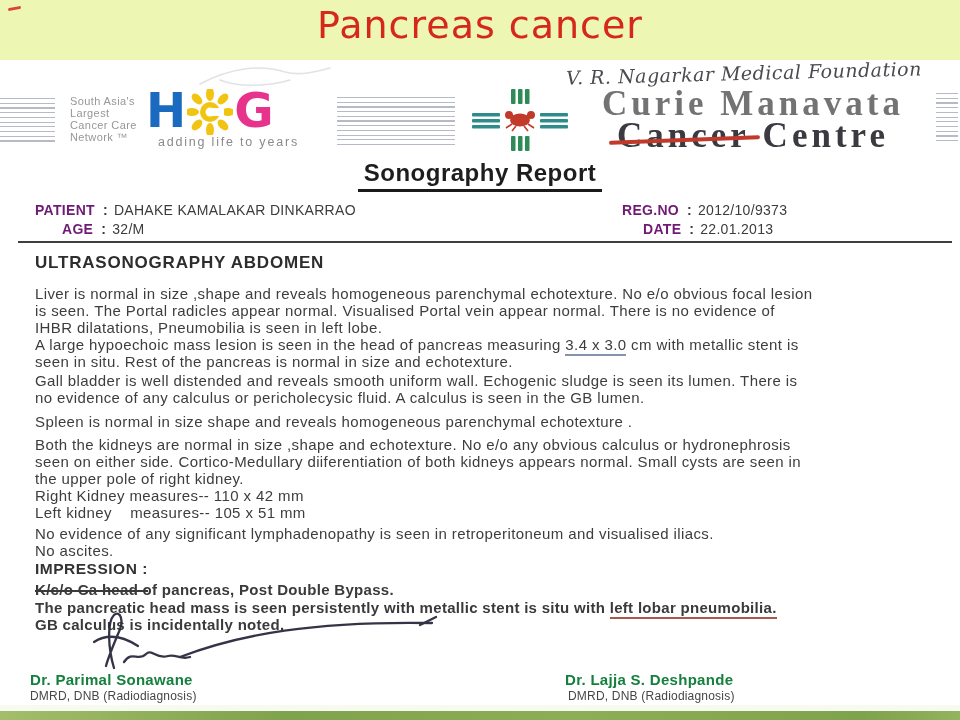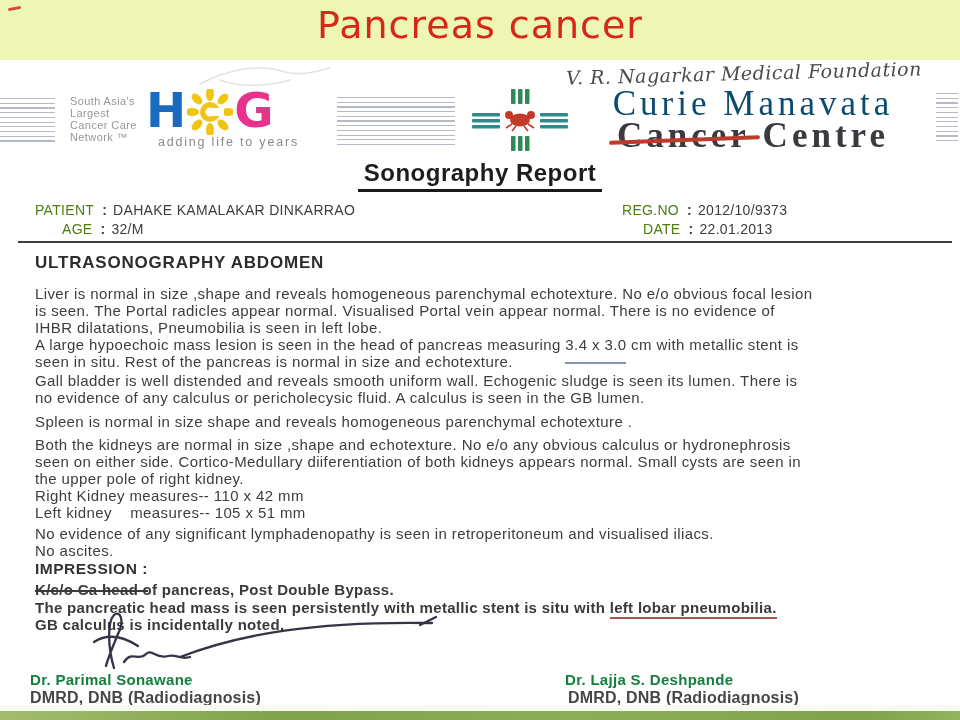--- a/index.html
+++ b/index.html
@@ -32,72 +32,72 @@
   .hcg-tag { position:absolute; left:158px; top:135px; font-size:12.5px; color:#8a8a8a; letter-spacing:1.8px; }
 
   
   .emblem { position:absolute; left:466px; top:86px; }
 
   
   .foundation { position:absolute; left:540px; top:62px; width:408px; text-align:center;
                 font-family:"DejaVu Serif", serif; font-style:italic; font-size:19px;
                 color:#4a4a50; transform:rotate(-1.5deg); letter-spacing:.5px; }
   .centre1 { position:absolute; left:558px; top:87px; width:390px; text-align:center;
-             font-family:"Liberation Serif", serif; font-weight:400; font-size:35px;
-             color:#0c4a6e; letter-spacing:4px; line-height:34px; }
+             font-family:"Liberation Serif", serif; font-weight:700; font-size:35px;
+             color:#737373; letter-spacing:4px; line-height:34px; }
   .centre2 { position:absolute; left:558px; top:119px; width:390px; text-align:center;
              font-family:"Liberation Serif", serif; font-weight:700; font-size:35px;
              color:#3a3a40; letter-spacing:4px; line-height:34px; }
   .struck { position:relative; display:inline-block; }
   .strike-line { position:absolute; left:-8px; right:-10px; top:55%; height:3.5px;
                  background:#c0392b; transform:rotate(-2.2deg); border-radius:2px; }
 
   
   .faint-scribble { position:absolute; left:190px; top:58px; }
 
   
   .report-title-wrap { position:absolute; top:159px; left:0; width:960px; text-align:center; }
   .report-title { display:inline-block; font-size:24px; font-weight:700; letter-spacing:.5px;
                   color:#1d1d1d; border-bottom:3px solid #1a1a1a; padding:0 6px 2px 6px; }
 
   
   .field { position:absolute; font-size:14px; color:#3c3c3c; letter-spacing:.3px; white-space:nowrap; }
-  .field b { font-weight:400; color:#4d7c0f; }
+  .field b { font-weight:700; color:#701a75; }
   .f-patient { left:35px;  top:202px; }
   .f-age     { left:62px;  top:221px; }
   .f-regno   { left:615px; top:202px;margin-left:7px; }
   .f-date    { left:643px; top:221px; }
   .sep { margin:0 6px 0 8px; font-weight:700; }
 
   .rule { position:absolute; top:241px; left:18px; width:934px; height:2px; background:#3f3f3f; }
 
   
   .section-head { position:absolute; left:35px; top:253px; font-size:17px; font-weight:700;
                   letter-spacing:.8px; color:#2d2d2d; }
   .block { position:absolute; left:35px; width:916px; white-space:pre-wrap;
            font-size:15px; letter-spacing:.4px; line-height:17px; color:#3d3d3d; }
   .b-liver   { top:285px; }
   .b-gall    { top:372px; }
   .b-spleen  { top:413px; }
   .b-kidneys { top:436px; }
   .b-lymph   { top:525px; }
-  .u-size { border-bottom:2px solid #8494ad; padding-bottom:9px; }
+  .u-size { border-bottom:2px solid #8494ad; padding-bottom:1px; }
 
   .impression-label { position:absolute; left:35px; top:560px; font-size:15.5px; font-weight:700;
                       color:#333; letter-spacing:.5px; border-bottom:2px solid #3a3a3a;
                       padding-bottom:12px; display:inline-block; }
   .impression-block { position:absolute; left:35px; top:581px; width:916px; white-space:pre-wrap;
                       font-size:15px; font-weight:700; line-height:17.5px; color:#3a3a3a;
                       letter-spacing:.3px; }
   .u-impression { border-bottom:2.5px solid #a8574a; padding-bottom:1px; }
 
   
   .signature { position:absolute; left:80px; top:608px; }
   .sig-name  { position:absolute; font-size:15px; font-weight:700; color:#15803d; letter-spacing:.3px; }
-  .sig-cred  { position:absolute; font-size:16px; color:#464646; letter-spacing:.2px;font-weight:bold; }
+  .sig-cred  { position:absolute; font-size:12px; color:#464646; letter-spacing:.2px; }
   .sn-left  { left:30px;  top:671px; }
   .sc-left  { left:30px;  top:689px; }
   .sn-right { left:565px; top:671px; }
   .sc-right { left:568px; top:689px; }
 
   
   .footer-pale  { position:absolute; bottom:9px; left:0; width:960px; height:6px; background:#f7fbef; }
   .footer-green { position:absolute; bottom:0; left:0; width:960px; height:9px;
                   background:linear-gradient(90deg,#a3bd6b,#7fa24c 30%,#8cae56 60%,#7fa24c 90%,#93b35e); }
 </style>

